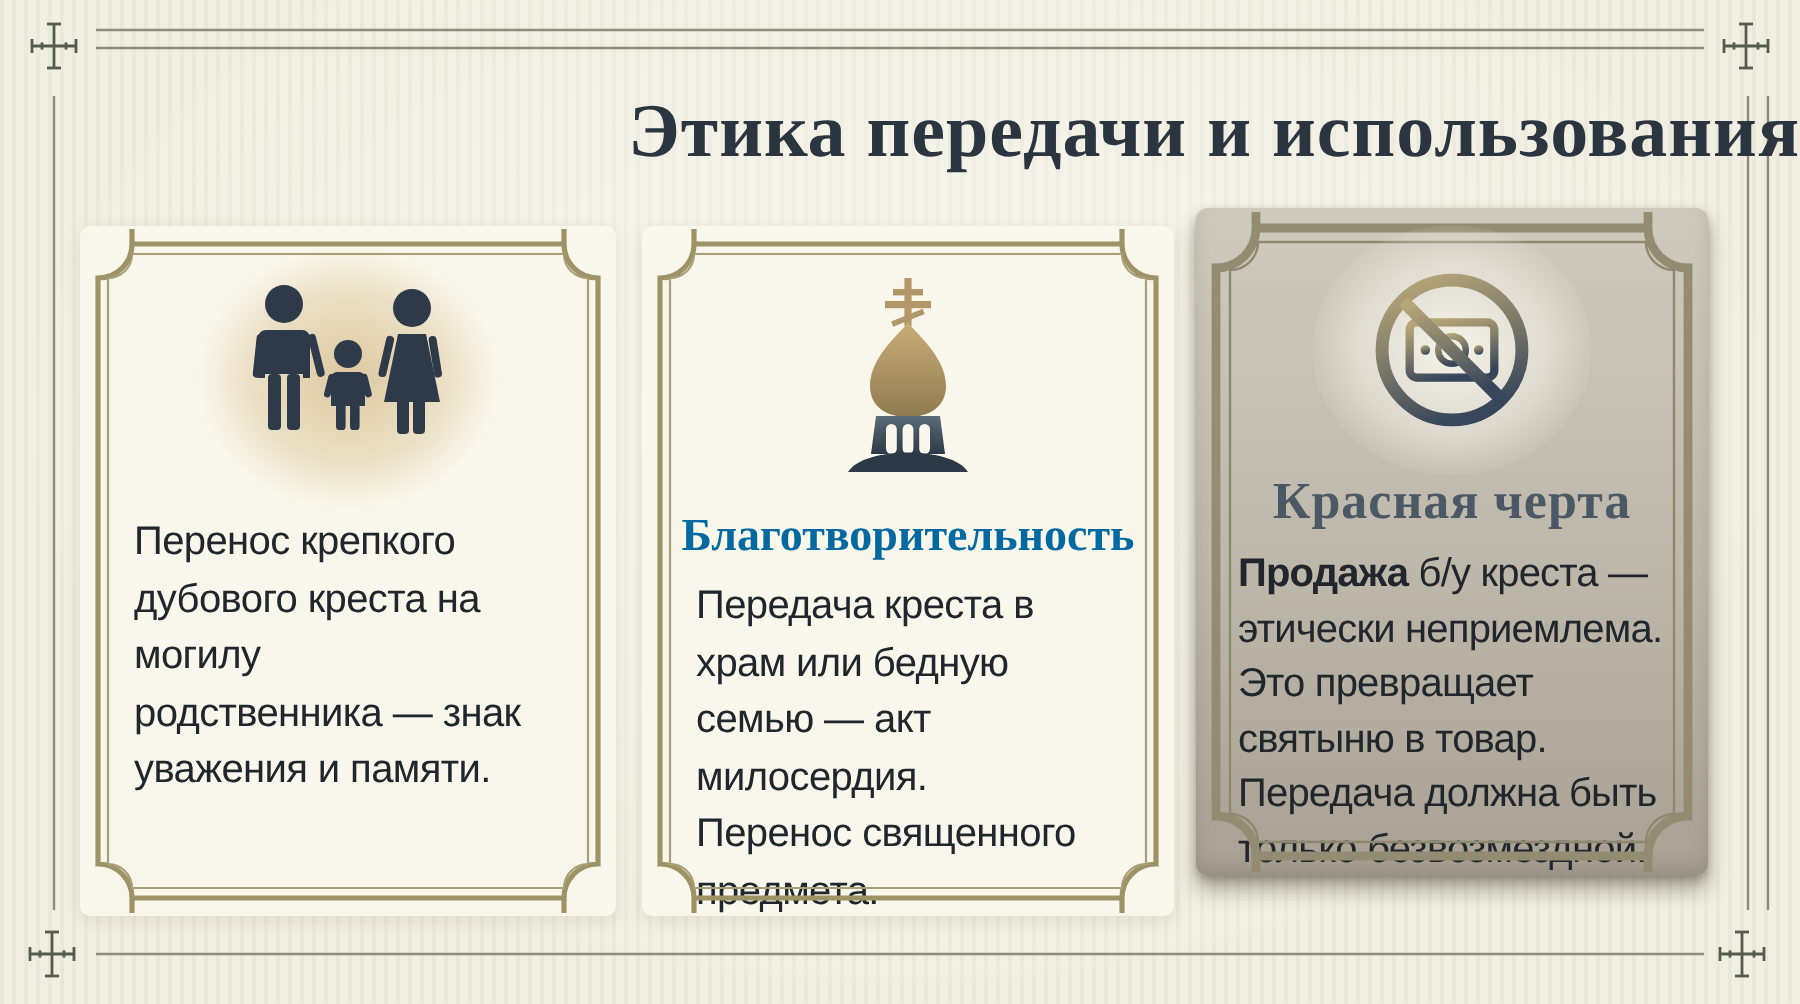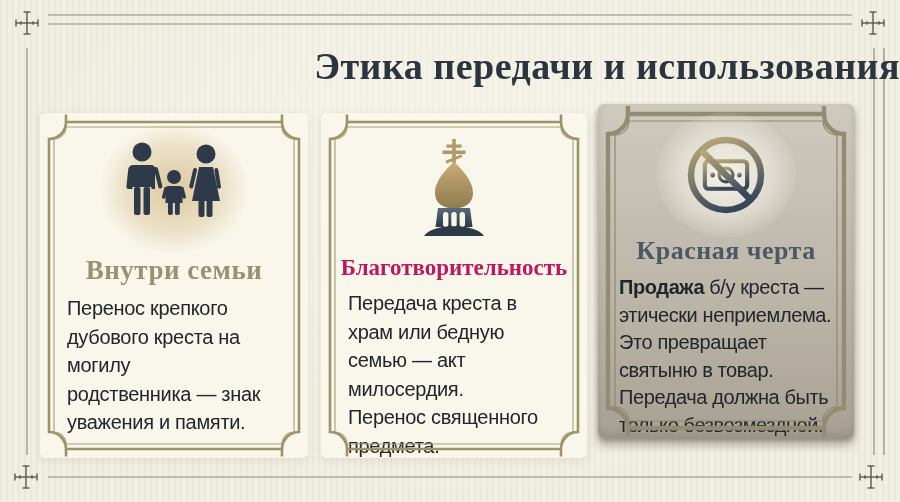--- a/index.html
+++ b/index.html
@@ -45,21 +45,21 @@
     background:radial-gradient(ellipse, rgba(198,162,96,.55) 0%, rgba(198,162,96,.28) 45%, rgba(198,162,96,0) 72%);}
   .glow.light{background:radial-gradient(ellipse, rgba(250,248,238,.9) 0%, rgba(250,248,238,.45) 48%, rgba(250,248,238,0) 75%);
     width:140px;height:125px;}
   .icon-svg{position:relative;}
 
   .card-heading{
     margin:4px 6px 8px;text-align:center;
     font-family:"Liberation Serif", serif;font-weight:700;
   }
   .card1 .card-heading{font-size:27px;color:#9b9171;letter-spacing:.5px;}
-  .card2 .card-heading{font-size:23px;color:#be185d;letter-spacing:0;}
+  .card2 .card-heading{font-size:23px;color:#0369a1;letter-spacing:0;}
   .card3 .card-heading{font-size:26px;color:#4b5865;letter-spacing:.5px;margin-top:2px;}
 
   .card-body{
     margin:6px 18px 0 27px;
     font-size:20px;line-height:28.5px;letter-spacing:-.3px;
     color:#20262b;white-space:pre-line;
   }
   .card3 .card-body{margin:8px 10px 0 21px;font-size:20px;line-height:27.5px;letter-spacing:-.4px;}
   .bold-lead{font-weight:700;}
 </style>
@@ -126,21 +126,20 @@
 
           <circle cx="95" cy="13" r="9.5"></circle>
           <path d="M88,26 h14 l7,34 h-28 Z"></path>
           <rect x="87.5" y="58" width="6" height="18" rx="2"></rect>
           <rect x="95.5" y="58" width="6" height="18" rx="2"></rect>
           <rect x="82.5" y="27" width="4" height="21" rx="2" transform="rotate(13 84.5 27)"></rect>
           <rect x="103" y="27" width="4" height="21" rx="2" transform="rotate(-9 105 27)"></rect>
         </g>
       </svg>
     </div>
-    <h2 class="card-heading">Внутри семьи</h2>
     <p class="card-body">Перенос крепкого
 дубового креста на
 могилу
 родственника — знак
 уважения и памяти.</p>
   </div>
 
   <div class="card cream card2">
     <svg class="card-frame" viewBox="0 0 266 345">
       <path d="M 26,9 H 240 A 17 17 0 0 0 257,26 V 319 A 17 17 0 0 0 240,336 H 26 A 17 17 0 0 0 9,319 V 26 A 17 17 0 0 0 26,9 Z

